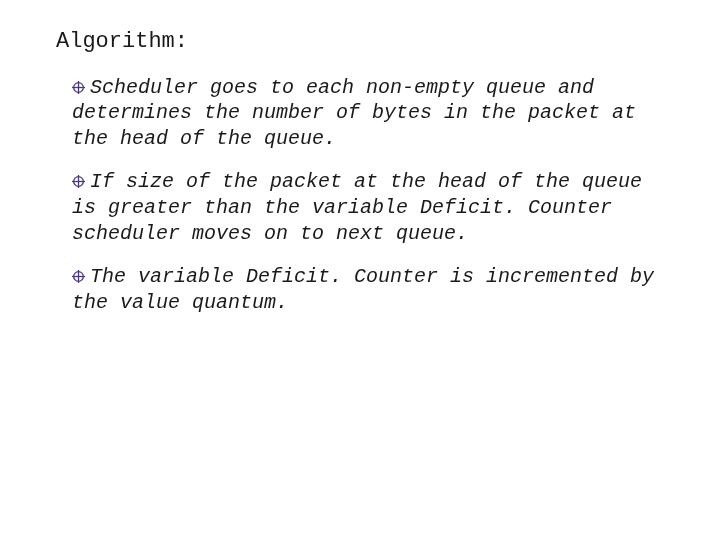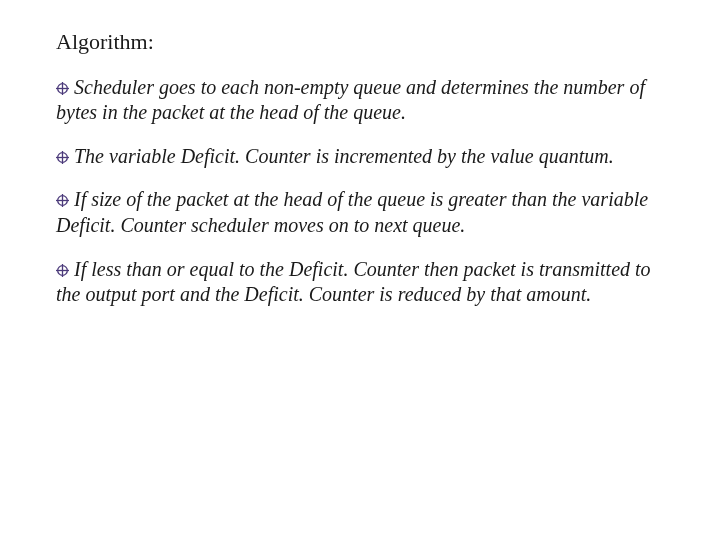--- a/index.html
+++ b/index.html
@@ -10,30 +10,31 @@
     background: #ffffff;
     font-family: Georgia, 'Times New Roman', serif;
     color: #1a1a1a;
     overflow: hidden;
   }
   .slide {
     box-sizing: border-box;
     width: 720px;
     height: 484px;
     padding: 28px 56px 0 56px;
+    font-family: Liberation Mono, monospace;
   }
   .title {
     font-size: 22px;
     font-weight: normal;
     margin: 0 0 18px 0;
     line-height: 1.3;
     font-style: normal;
   }
   .item {
-    margin: 0 0 18px 0;
+    margin: 0 0 18px 16px;
     font-size: 20px;
     font-style: italic;
     line-height: 1.28;
   }
   .bullet {
     display: inline-block;
     width: 18px;
     vertical-align: top;
     text-align: left;
     font-style: normal;
@@ -63,36 +64,27 @@
     </span><span class="text">Scheduler goes to each non-empty queue and determines the number of bytes in the packet at the head of the queue.</span>
   </div>
 
   <div class="item">
     <span class="bullet">
       <svg viewBox="0 0 14 14">
           <circle cx="7" cy="7" r="5.2" fill="none" stroke="#4b3a7a" stroke-width="1.4"></circle>
           <line x1="7" y1="0" x2="7" y2="14" stroke="#4b3a7a" stroke-width="1.4"></line>
           <line x1="0" y1="7" x2="14" y2="7" stroke="#4b3a7a" stroke-width="1.4"></line>
         </svg>
-    </span><span class="text">The variable Deficit. Counter is incremented by the value quantum.</span>
-  </div>
-
-  <div class="item">
-    <span class="bullet">
-      <svg viewBox="0 0 14 14">
-          <circle cx="7" cy="7" r="5.2" fill="none" stroke="#4b3a7a" stroke-width="1.4"></circle>
-          <line x1="7" y1="0" x2="7" y2="14" stroke="#4b3a7a" stroke-width="1.4"></line>
-          <line x1="0" y1="7" x2="14" y2="7" stroke="#4b3a7a" stroke-width="1.4"></line>
-        </svg>
     </span><span class="text">If size of the packet at the head of the queue is greater than the variable Deficit. Counter scheduler moves on to next queue.</span>
   </div>
 
   <div class="item">
     <span class="bullet">
       <svg viewBox="0 0 14 14">
           <circle cx="7" cy="7" r="5.2" fill="none" stroke="#4b3a7a" stroke-width="1.4"></circle>
           <line x1="7" y1="0" x2="7" y2="14" stroke="#4b3a7a" stroke-width="1.4"></line>
           <line x1="0" y1="7" x2="14" y2="7" stroke="#4b3a7a" stroke-width="1.4"></line>
         </svg>
-    </span><span class="text">If less than or equal to the Deficit. Counter then packet is transmitted to the output port and the Deficit. Counter is reduced by that amount.</span>
+    </span><span class="text">The variable Deficit. Counter is incremented by the value quantum.</span>
   </div>
+
 
 </div>
 
 </body></html>

